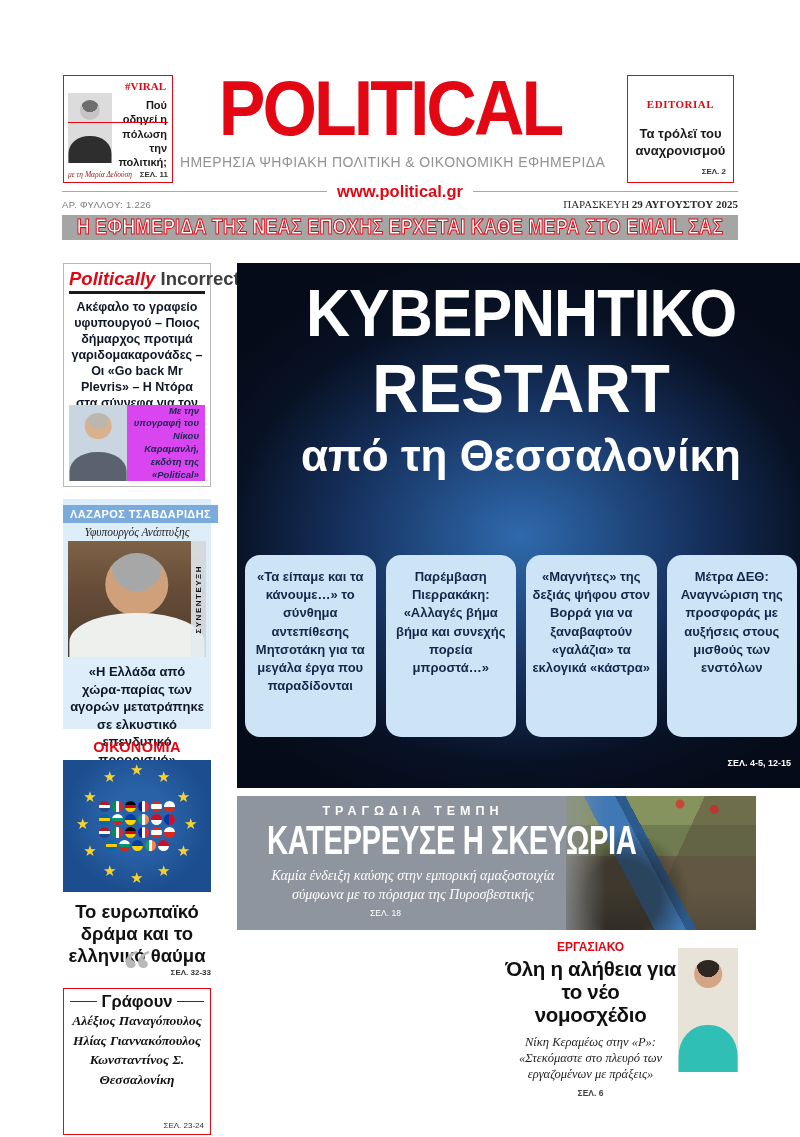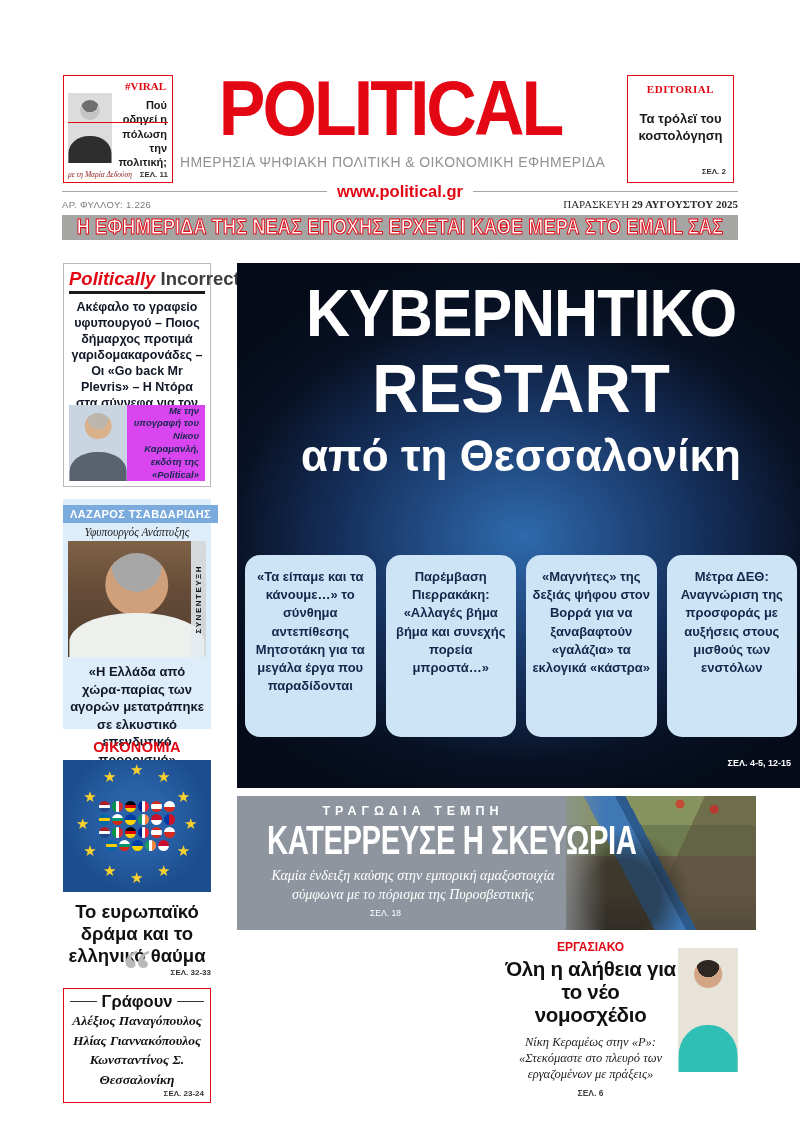--- a/index.html
+++ b/index.html
@@ -18,21 +18,21 @@
 
   .masthead{left:180px;top:70px;width:420px;text-align:center;}
   .masthead-title{color:#e30613;font-weight:700;font-size:70px;line-height:1;letter-spacing:-3px;transform:scaleY(1.1);transform-origin:top center;}
   .masthead-sub{margin-top:14px;color:#929292;font-size:14px;letter-spacing:.4px;white-space:nowrap;text-align:right;}
 
   .website-row{left:62px;top:182px;width:676px;display:flex;align-items:center;}
   .hline{flex:1;height:1px;background:#a8a8a8;}
   .website{color:#e30613;font-weight:700;font-size:16.5px;padding:0 10px;}
 
   .editorial-box{left:627px;top:75px;width:107px;height:108px;border:1.5px solid #e30613;box-sizing:border-box;text-align:center;}
-  .edit-tag{margin-top:7px;font-family:"Liberation Serif",serif;font-weight:700;color:#e30613;font-size:11px;letter-spacing:.5px;}
+  .edit-tag{margin-top:22px;font-family:"Liberation Serif",serif;font-weight:700;color:#e30613;font-size:11px;letter-spacing:.5px;}
   .edit-head{margin-top:16px;font-weight:700;font-size:13px;line-height:1.3;color:#1a1a1a;padding:0 6px;}
   .edit-pg{position:absolute;right:7px;bottom:6px;}
 
   .info-row{left:62px;top:198px;width:676px;display:flex;justify-content:space-between;align-items:baseline;}
   .issue{font-size:9.5px;color:#7b7b7b;letter-spacing:.3px;}
   .date{font-family:"Liberation Serif",serif;font-size:11px;color:#2b2b2b;}
   .date b{font-weight:700;}
 
   .banner{left:62px;top:215px;width:676px;height:25px;background:#a5a5a4;display:flex;align-items:center;justify-content:center;overflow:hidden;}
   .banner span{color:#fff;font-weight:700;font-size:18px;white-space:nowrap;letter-spacing:.2px;
@@ -77,21 +77,21 @@
   .eco-head{margin-top:9px;text-align:center;font-weight:700;font-size:18.5px;line-height:1.18;color:#111;}
   .eco-pg{text-align:right;margin-top:2px;}
 
   .quote-icon{left:63px;top:948px;width:148px;text-align:center;font-family:"Liberation Serif",serif;
       font-weight:700;color:#b9b9b9;font-size:56px;line-height:.8;height:34px;overflow:hidden;}
   .writers{left:63px;top:988px;width:148px;border:1.5px solid #e30613;box-sizing:border-box;background:#fff;padding:3px 6px 4px;}
   .wr-titlerow{display:flex;align-items:center;gap:5px;}
   .wr-line{flex:1;height:1.5px;background:#333;}
   .wr-title{font-weight:700;font-size:16.5px;color:#111;}
   .wr-name{font-family:"Liberation Serif",serif;font-style:italic;font-weight:700;text-align:center;font-size:13.5px;line-height:1.45;color:#111;}
-  .wr-pg{text-align:right;font-size:8px;font-weight:700;color:#333;}
+  .wr-pg{text-align:right;font-size:8px;font-weight:400;color:#333;margin-top:32px;}
 
   
   .lead{left:237px;top:263px;width:568px;height:525px;background:
       radial-gradient(ellipse 65% 55% at 50% 52%, #2f6aad 0%, #16315e 48%, #081225 78%, #050b18 100%);
       text-align:center;overflow:hidden;}
   .lead-l1{margin-top:20px;color:#fff;font-weight:700;font-size:61px;line-height:1;letter-spacing:-1px;transform:scaleY(1.08);}
   .lead-l2{margin-top:12px;color:#fff;font-weight:700;font-size:64px;line-height:1;transform:scaleY(1.08);}
   .lead-l3{margin-top:14px;color:#fff;font-weight:700;font-size:44px;line-height:1;}
   .lead-boxes{position:absolute;left:8px;right:8px;top:292px;height:182px;display:flex;gap:10px;}
   .lead-card{flex:1;background:#cde4f6;border-radius:15px;padding:13px 5px;box-sizing:border-box;
@@ -150,21 +150,21 @@
     </div>
   </div>
 
   <div class="abs masthead">
     <div class="masthead-title">POLITICAL</div>
     <div class="masthead-sub">ΗΜΕΡΗΣΙΑ ΨΗΦΙΑΚΗ ΠΟΛΙΤΙΚΗ &amp; ΟΙΚΟΝΟΜΙΚΗ ΕΦΗΜΕΡΙΔΑ</div>
   </div>
 
   <div class="abs editorial-box">
     <div class="edit-tag">EDITORIAL</div>
-    <div class="edit-head">Τα τρόλεϊ του κοστολόγηση</div>
+    <div class="edit-head">Τα τρόλεϊ του αναχρονισμού</div>
     <div class="pg edit-pg">ΣΕΛ. 2</div>
   </div>
 
   <div class="abs website-row">
     <div class="hline"></div>
     <div class="website">www.political.gr</div>
     <div class="hline"></div>
   </div>
 
   <div class="abs info-row">

